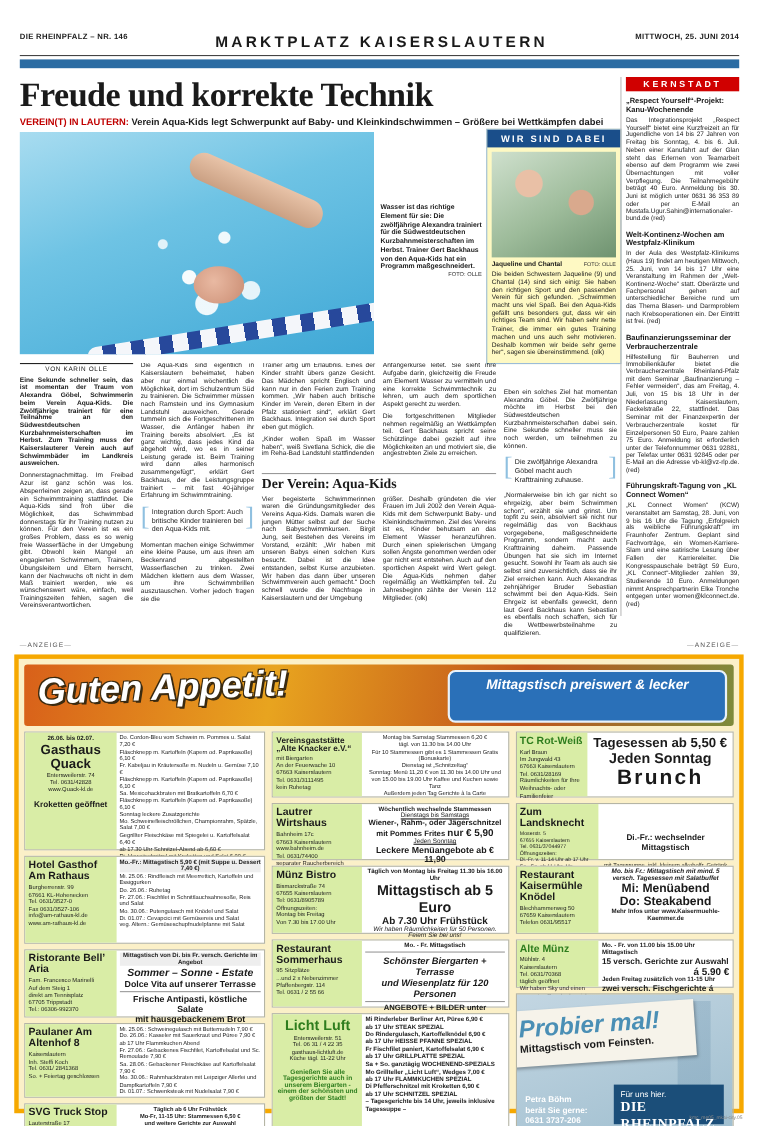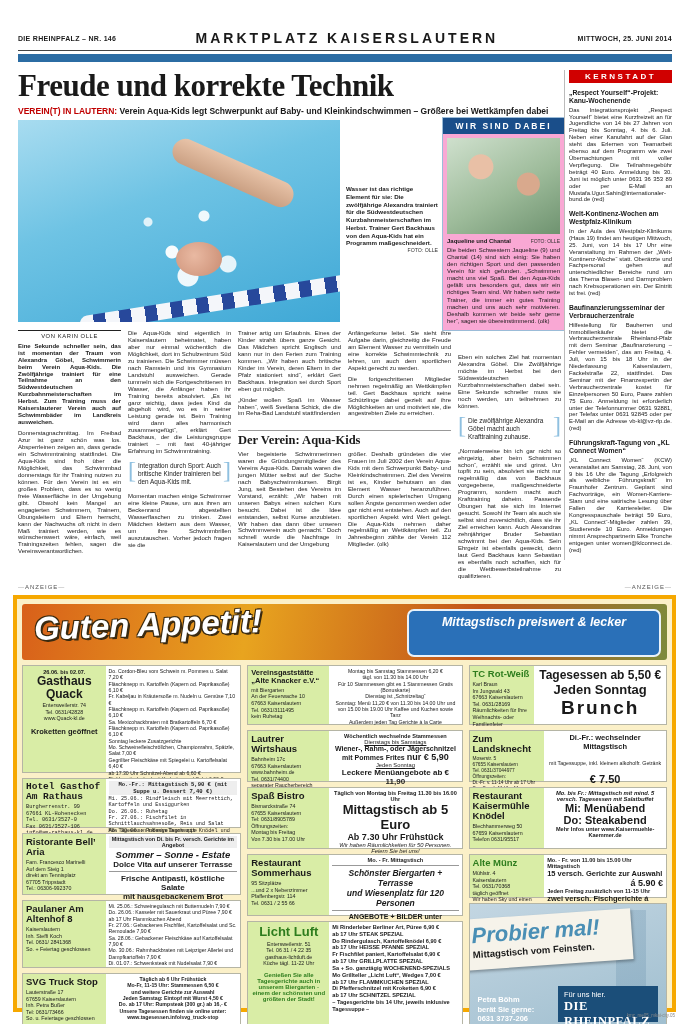--- a/index.html
+++ b/index.html
@@ -1,20 +1,20 @@
 <!DOCTYPE html>
 <html lang="de"><head>
 <meta charset="utf-8">
 <style>
   html,body{margin:0;padding:0;}
   body{width:689px;height:1024px;position:relative;background:#ffffff;
        font-family:"Liberation Sans",sans-serif;color:#1a1a1a;overflow:hidden;}
   .abs{position:absolute;}
   
-  .masthead{top:30px;left:18px;width:654px;display:flex;justify-content:space-between;align-items:center;}
+  .masthead{top:30px;left:18px;width:654px;display:flex;justify-content:space-between;align-items:flex-start;}
   .mast-left,.mast-right{font-size:7px;font-weight:bold;letter-spacing:.3px;}
   .mast-center{font-size:14px;font-weight:bold;letter-spacing:3px;}
   .mast-rule{top:50px;left:18px;width:654px;border-top:1px solid #444;}
   .mast-bar{top:54px;left:18px;width:654px;height:8px;background:#2b6ca3;}
   
   .headline{top:68px;left:18px;width:540px;font-family:"Liberation Serif",serif;
             font-size:31px;font-weight:bold;letter-spacing:-.5px;}
   .kicker{top:106px;left:18px;width:540px;font-size:8.5px;font-weight:bold;}
   .kicker-label{color:#c00000;}
   
@@ -27,21 +27,21 @@
                      radial-gradient(circle at 50% 80%,rgba(255,255,255,.9) 0 10px,transparent 11px);}
   .arm{position:absolute;left:150px;top:40px;width:130px;height:26px;border-radius:13px;
        background:linear-gradient(#e8c3a8,#caa083);transform:rotate(24deg);}
   .swim-cap{position:absolute;left:158px;top:122px;width:46px;height:34px;border-radius:50%;
        background:radial-gradient(circle at 40% 40%,#e9b9a2,#c98c72);}
   .lane-rope{position:absolute;left:60px;top:170px;width:340px;height:16px;transform:rotate(-9deg);
        background:repeating-linear-gradient(90deg,#f4f6fa 0 14px,#27489b 14px 26px);border-radius:8px;}
   .caption{top:185px;left:346px;width:92px;font-size:6.2px;font-weight:bold;line-height:1.25;}
   .caption .credit{font-weight:normal;font-size:5.2px;color:#333;display:block;text-align:right;}
   
-  .infobox{top:117px;left:442px;width:121px;background:#f9a8d4;border:1px solid #9bbcd8;}
+  .infobox{top:117px;left:442px;width:121px;background:#fef9c3;border:1px solid #9bbcd8;}
   .infobox-title{background:#1a4e8a;color:#fff;font-size:8.5px;font-weight:bold;letter-spacing:2px;
                  text-align:center;padding:3px 0;}
   .infobox-photo{margin:4px;height:96px;background:
       radial-gradient(circle at 30% 30%,#e9c0a6 0 12px,transparent 13px),
       radial-gradient(circle at 72% 48%,#d9a98d 0 11px,transparent 12px),
       linear-gradient(150deg,#cfe0cd 0%,#9dbb9a 55%,#6f9370 100%);}
   .infobox-cap{display:flex;justify-content:space-between;margin:0 4px;font-size:6px;}
   .infobox-cap .names{font-weight:bold;}
   .infobox-cap .credit{font-size:5px;color:#333;}
   .infobox-body{margin:3px 4px 5px;font-size:6px;line-height:1.18;text-align:justify;}
@@ -277,21 +277,21 @@
 Gegrillter Fleischkäse mit Spiegelei u. Kartoffelsalat 6,40 €
 ab 17.30 Uhr Schnitzel-Abend ab 6,60 €
 Di. Hawaiischnitzel mit Kroketten und Salat 6,90 €
 Gegrillter Fleischkäse mit Spiegelei u. Kartoffelsalat 6,40 €
 ab 17.30 Uhr Rumpsteak-Abend ab 10,80 €
 Mi. Rinderbraten mit Kartoffelknödel und Rotkraut 7,20 €
 Gegrillter Fleischkäse mit Spiegelei u. Kartoffelsalat 6,40 €
 Alle Tagesessen inklusive Tagessuppe</div>
           </div>
         </div>
-        <div class="ad" style="height:50px;font-family:Liberation Mono, monospace;">
+        <div class="ad" style="height:80px;">
           <div class="ad-left">
             <div class="ad-name">Hotel Gasthof Am Rathaus</div>
             <div class="ad-sub">Burgherrenstr. 99
 67661 KL-Hohenecken
 Tel. 0631/3527-0
 Fax 0631/3527-106
 info@am-rathaus-kl.de
 www.am-rathaus-kl.de</div>
           </div>
           <div class="ad-right">
@@ -394,21 +394,21 @@
             <div class="rt-sm-b">Wöchentlich wechselnde Stammessen</div>
             <div class="rt-ul">Dienstags bis Samstags</div>
             <div class="rt-med" style="font-size:7px;"><span>Wiener-, Rahm-, oder Jägerschnitzel mit Pommes Frites</span>
               <span class="rt-price" style="font-size:9px;">nur € 5,90</span></div>
             <div class="rt-ul">Jeden Sonntag</div>
             <div class="rt-med">Leckere Menüangebote ab € 11,90</div>
           </div>
         </div>
         <div class="ad" style="height:62px;">
           <div class="ad-left">
-            <div class="ad-name">Spaß Bistro</div>
+            <div class="ad-name">Münz Bistro</div>
             <div class="ad-sub">Bismarckstraße 74
 67655 Kaiserslautern
 Tel: 0631/8905789
 Öffnungszeiten:
 Montag bis Freitag
 Von 7.30 bis 17.00 Uhr</div>
           </div>
           <div class="ad-right rt-c">
             <div class="rt-sm-b">Täglich von Montag bis Freitag 11.30 bis 16.00 Uhr</div>
             <div class="rt-big">Mittagstisch ab 5 Euro</div>
@@ -483,21 +483,21 @@
           <div class="ad-left">
             <div class="ad-name">Zum Landsknecht</div>
             <div class="ad-sub" style="font-size:4.8px;">Moserstr. 5
 67655 Kaiserslautern
 Tel. 0631/37044977
 Öffnungszeiten:
 Di.-Fr. v. 11-14 Uhr ab 17 Uhr
 Sa., So. ab 11 Uhr, Mo. Ruhetag</div>
           </div>
           <div class="ad-right rt-c">
-            <div class="rt-med" style="font-size:7.5px;">Di.-Fr.: wechselnder Mittagstisch</div>
+            <div class="rt-med" style="font-size:7.5px;margin-top:24px;">Di.-Fr.: wechselnder Mittagstisch</div>
             <div><span class="rt-sm">mit Tagessuppe, inkl. kleinem alkoholfr. Getränk</span>
               <span class="rt-price">€ 7.50</span></div>
             <div class="rt-rule"></div>
             <div class="rt-med" style="font-size:7.5px;">Unser Biergarten –</div>
             <div class="rt-ital" style="font-size:8px;">Die Oase in Kaiserslautern</div>
           </div>
         </div>
         <div class="ad" style="height:62px;">
           <div class="ad-left">
             <div class="ad-name">Restaurant Kaisermühle Knödel</div>

